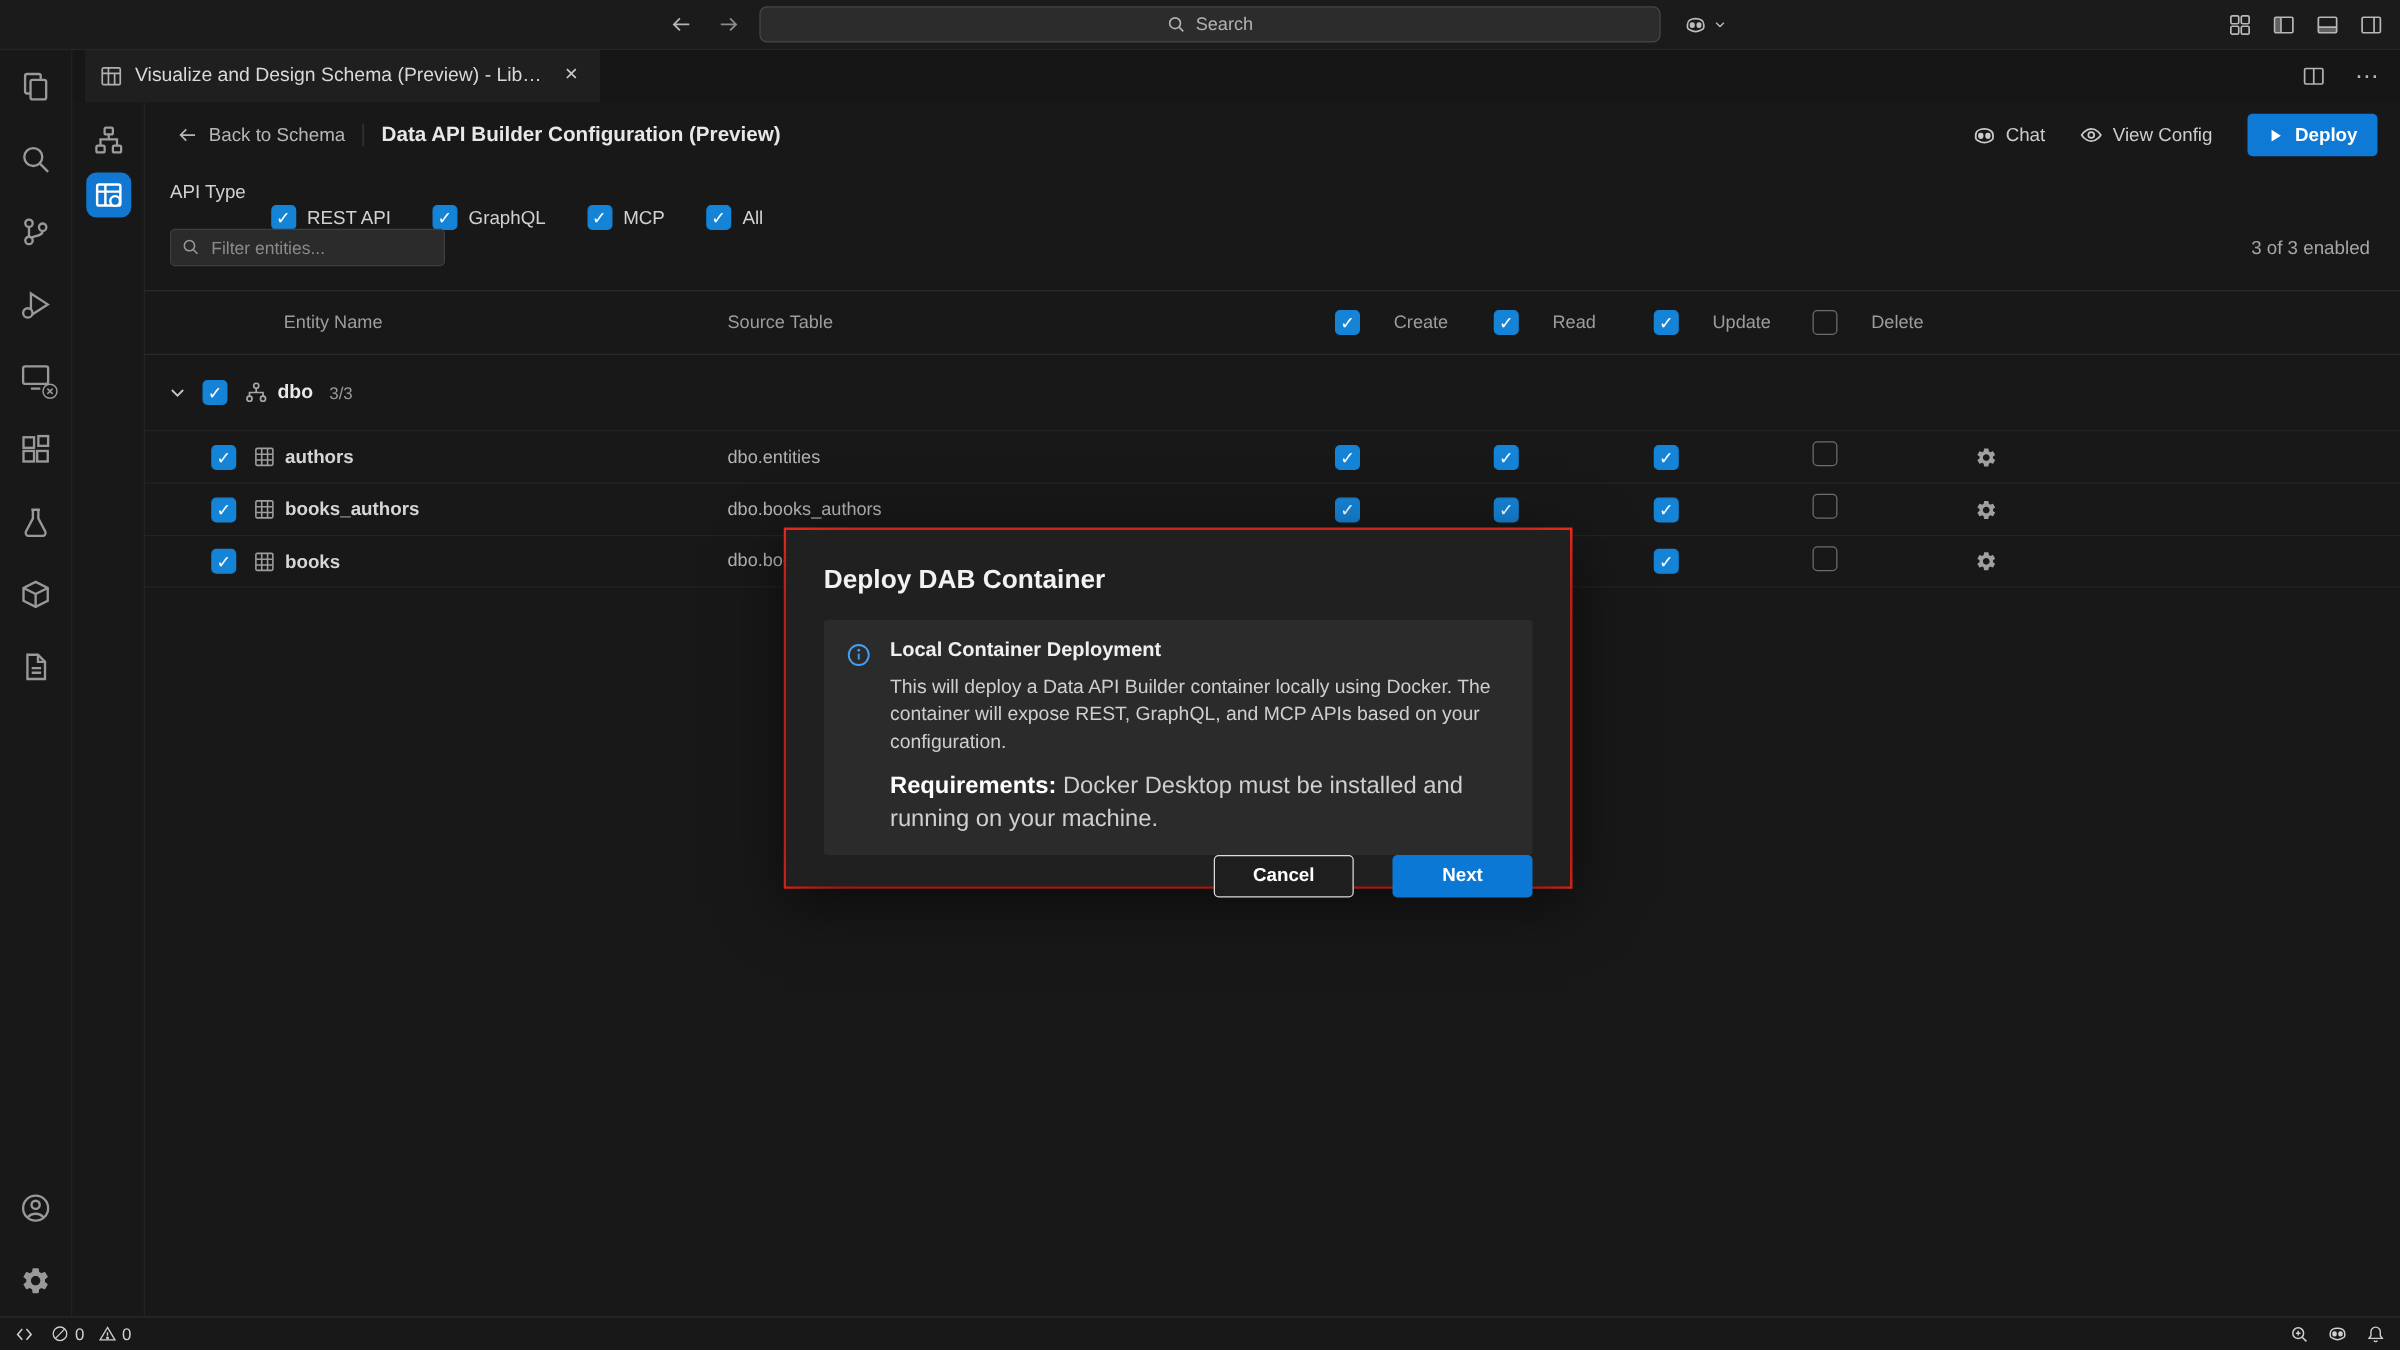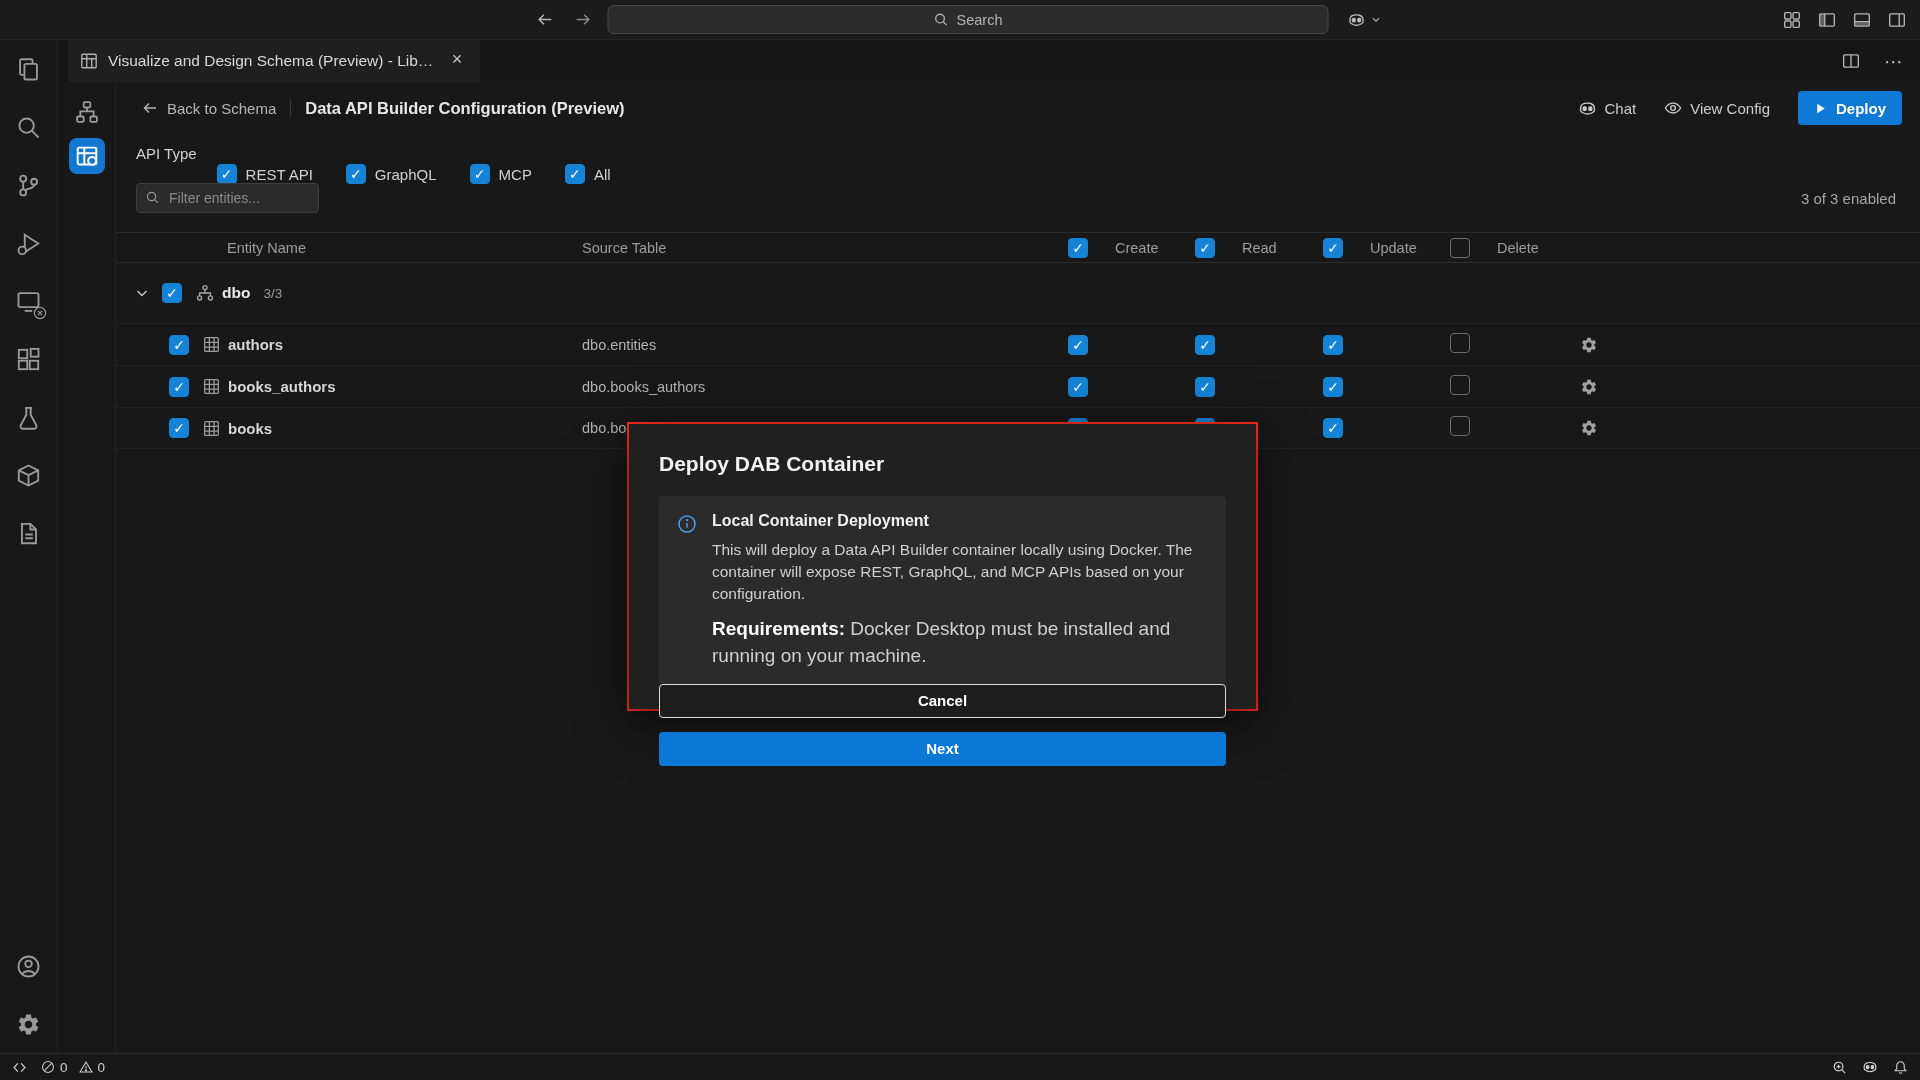--- a/index.html
+++ b/index.html
@@ -47,35 +47,35 @@
   .page-title { font-size:16.5px; font-weight:bold; color:#e7e7e7; }
   .hdr-actions { margin-left:auto; display:flex; align-items:center; gap:28px; }
   .hdr-btn { display:flex; align-items:center; gap:8px; color:#cccccc; font-size:15px; background:none; border:none; }
   .deploy-btn { background:#0f7ad5; color:#fff; font-size:15px; font-weight:bold; height:34px; padding:0 16px; border-radius:4px; display:flex; align-items:center; gap:9px; border:none; }
 
   .api-row { height:38px; flex:none; display:flex; align-items:center; padding:0 20px; }
   .api-label { font-size:15px; color:#d2d2d2; margin-right:20px; }
   .api-opt { display:flex; align-items:center; gap:9px; margin-right:33px; font-size:15px; color:#d2d2d2;margin-top:42px; }
 
   .filter-row { height:44px; flex:none; display:flex; align-items:center; padding:0 24px 0 20px; margin-top:4px; }
-  .filter-box { position:relative; width:183px; }
+  .filter-box { position:relative; width:220px; }
   .filter-input { width:100%; height:30px; background:#2b2b2b; border:1px solid #3e3e3e; border-radius:4px; color:#ccc; padding:0 10px 0 32px; font-size:14px; outline:none; font-family:inherit; }
   .filter-input::placeholder { color:#8b8b8b; }
   .filter-icon { position:absolute; left:9px; top:7px; color:#9a9a9a; }
   .enabled-summary { margin-left:auto; color:#a6a6a6; font-size:15px; }
 
   
   .cb { width:20px; height:20px; border-radius:4px; border:1.5px solid #6d6d6d; background:transparent; flex:none;
     display:inline-flex; align-items:center; justify-content:center; }
   .cb.checked { background:#1583d6; border-color:#1583d6; }
   .cb.checked::after { content:"✓"; color:#fff; font-size:14px; font-weight:bold; line-height:1; }
 
   
   .grid-header, .grid-row { display:grid; grid-template-columns:466px 486px 127px 128px 127px 130px 1fr; align-items:center; }
-  .grid-header { height:31px; margin-top:12px; border-top:1px solid #2b2b2b; border-bottom:1px solid #2b2b2b; color:#9d9d9d; font-size:14.5px; }
+  .grid-header { height:52px; margin-top:12px; border-top:1px solid #2b2b2b; border-bottom:1px solid #2b2b2b; color:#9d9d9d; font-size:14.5px; }
   .gh-entity { padding-left:111px; }
   .gh-check { display:flex; align-items:center; gap:27px; }
   .group-row { height:60px; flex:none; display:flex; align-items:center; padding-left:18px; }
   .chev-btn { background:none; border:none; color:#c5c5c5; width:16px; display:flex; margin-right:12px; }
   .group-row .cb { margin-right:14px; }
   .group-icon { color:#a8a8a8; margin-right:8px; display:flex; }
   .group-name { font-size:15.5px; font-weight:bold; color:#e9e9e9; }
   .group-count { font-size:13.5px; color:#9a9a9a; margin-left:13px; }
   .grid-row { height:42px; border-top:1px solid #232323; }
   .grid-row:last-of-type { border-bottom:1px solid #232323; }
@@ -96,21 +96,21 @@
   
   .annotation-box { position:absolute; left:627px; top:422px; width:631px; height:289px; border:2px solid #ff2d1f; z-index:50; }
   .modal { width:100%; height:100%; background:#202020; box-shadow:0 12px 48px rgba(0,0,0,.6); padding:28px 30px; display:flex; flex-direction:column; }
   .modal-title { font-size:21px; font-weight:bold; color:#f2f2f2; margin-bottom:20px; }
   .info-panel { background:#2b2b2b; border-radius:3px; padding:16px 22px 14px 18px; display:flex; gap:15px; }
   .info-icon { flex:none; color:#42a1f5; margin-top:2px; }
   .info-title { font-size:16px; font-weight:bold; color:#f0f0f0; margin-bottom:9px; }
   .info-body { font-size:15.5px; color:#cfcfcf; line-height:1.42; margin-bottom:11px; }
   .info-req { font-size:19px; color:#cfcfcf; line-height:1.42; }
   .info-req b { color:#fff; }
-  .modal-actions { margin-top:auto; display:flex; justify-content:flex-end; gap:14px;flex-direction:column; }
+  .modal-actions { margin-top:auto; display:flex; justify-content:flex-end; gap:31px; }
   .btn { height:34px; min-width:112px; border-radius:4px; font-size:15px; font-weight:bold; display:flex; align-items:center; justify-content:center; }
   .btn-cancel { background:#1e1e1e; border:1px solid #dcdcdc; color:#fff; }
   .btn-next { background:#0a78d4; border:none; color:#fff; }
 </style>
 </head>
 <body>
 
 <div class="app">
 
   <div class="titlebar">

